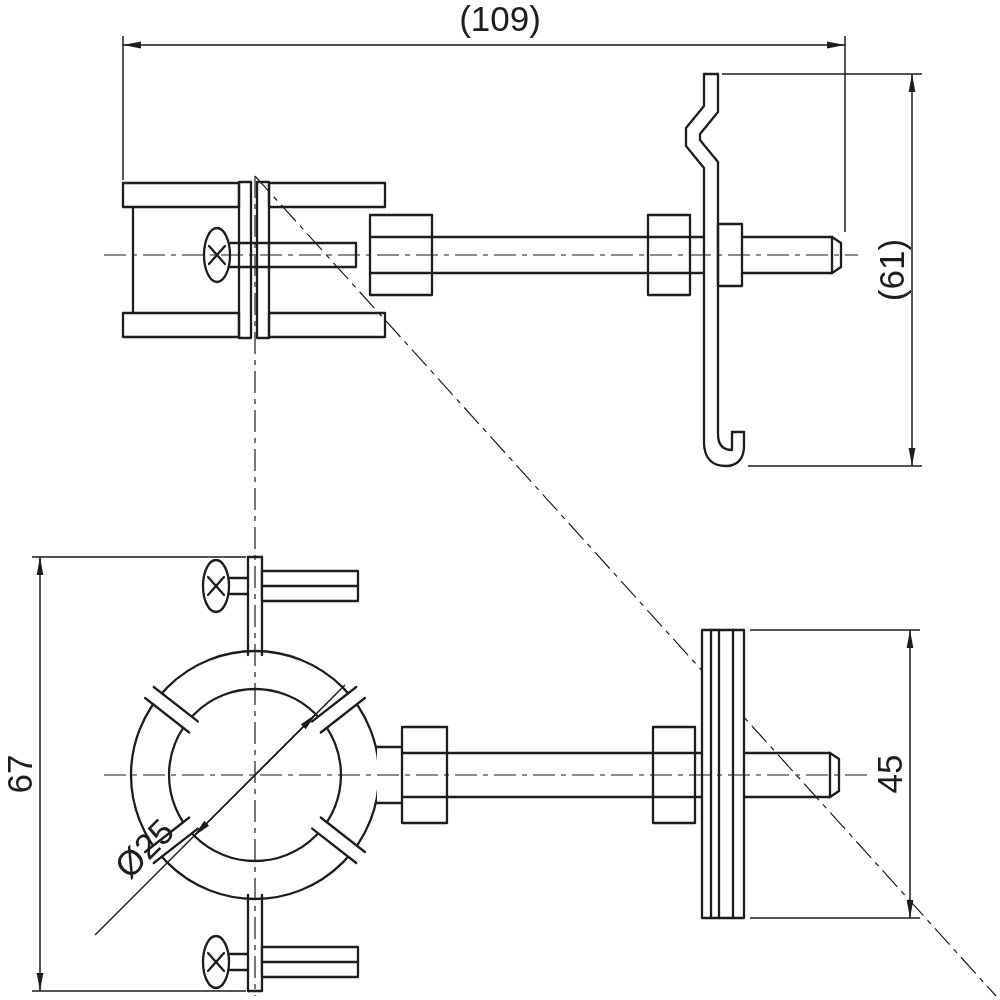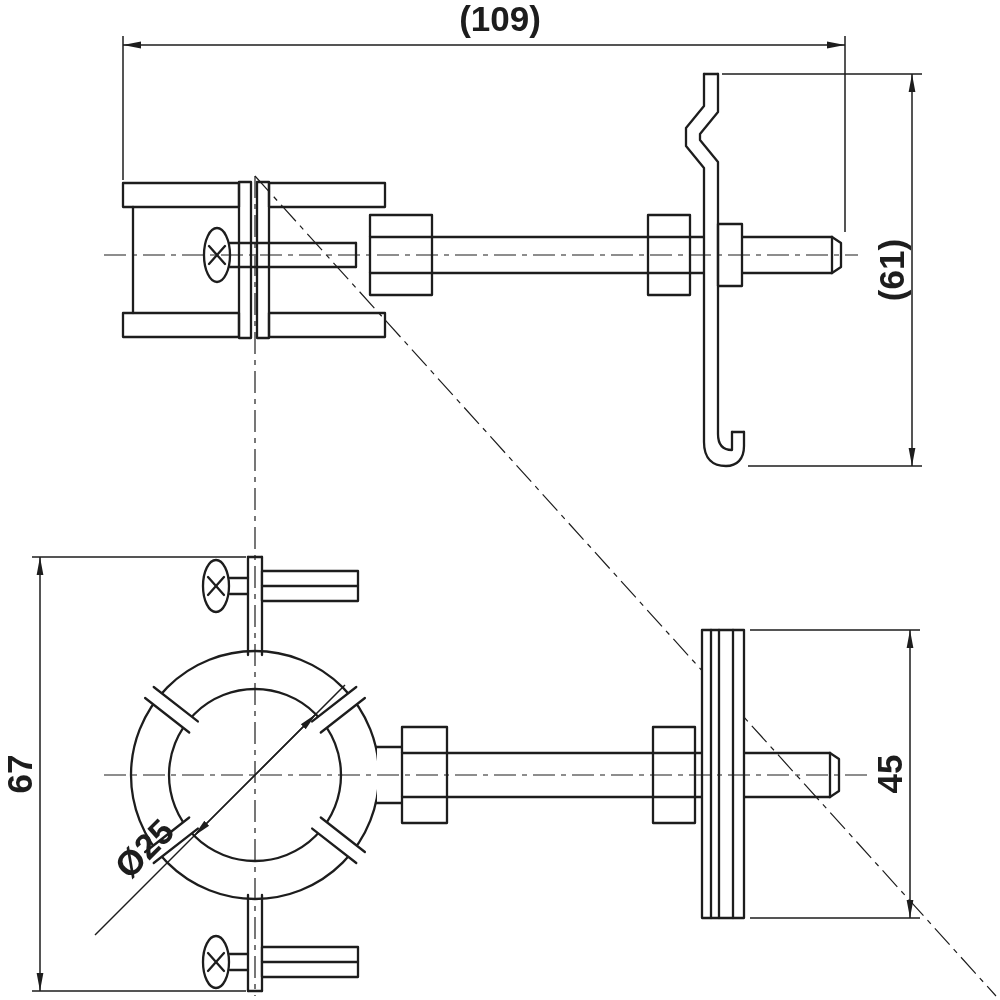--- a/index.html
+++ b/index.html
@@ -1,17 +1,17 @@
 <!DOCTYPE html>
 <html style="--line: #1d1d1d; --bg: #ffffff;"><head>
 <meta charset="utf-8">
 <style>
   :root { --line:#1d1d1d; --bg:#ffffff; }
   html,body{margin:0;padding:0;background:var(--bg);}
-  .stage{width:992px;height:1000px;position:relative;background:var(--bg);font-weight:bold;}
+  .stage{width:992px;height:1000px;position:relative;background:var(--bg);}
   svg{display:block;}
   .obj{fill:none;stroke:var(--line);stroke-width:2.3;stroke-linejoin:round;stroke-linecap:round;}
   .objw{fill:#fff;stroke:var(--line);stroke-width:2.3;stroke-linejoin:round;}
   .mask{fill:#fff;stroke:none;}
   .dim{fill:none;stroke:var(--line);stroke-width:1.5;}
   .cl{fill:none;stroke:var(--line);stroke-width:1.2;stroke-dasharray:22 6 5 6;}
   text{font-family:"Liberation Sans",sans-serif;font-size:35px;fill:var(--line);}
 </style>
 </head>
 <body>

